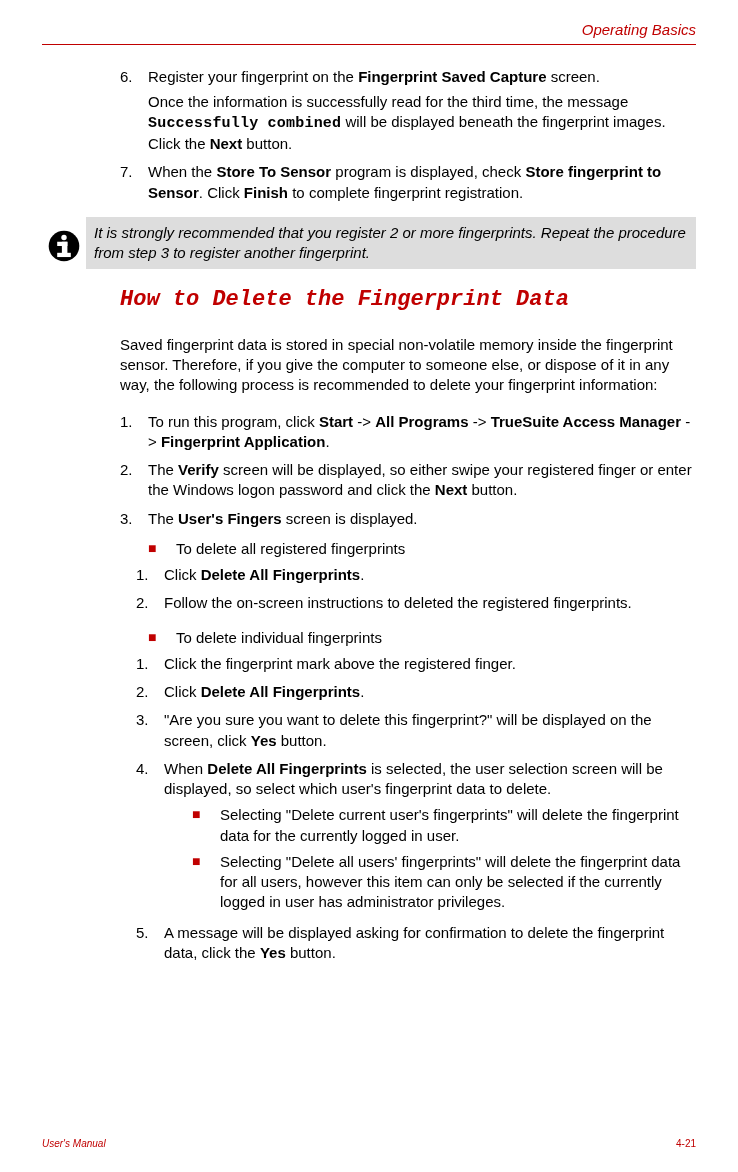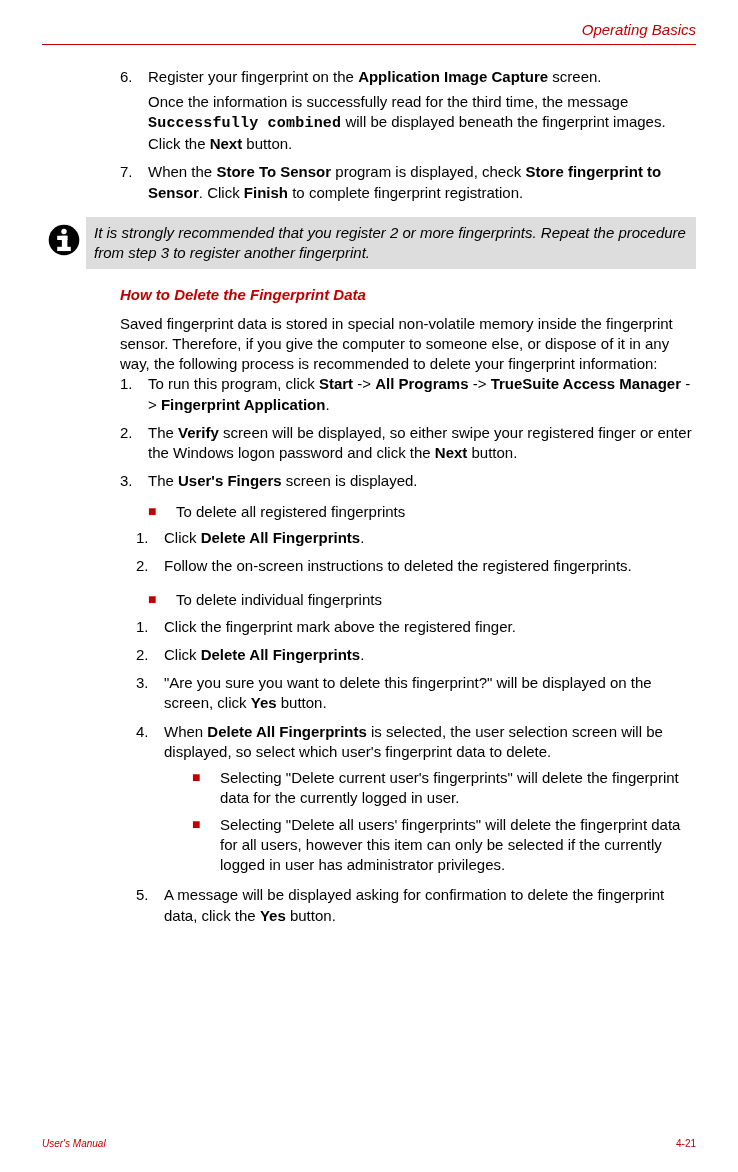--- a/index.html
+++ b/index.html
@@ -45,21 +45,21 @@
   }
   .ol-body p { margin-bottom: 4px; }
   .mono {
     font-family: "Courier New", Courier, monospace;
     font-weight: bold;
     letter-spacing: 0.2px;
   }
   .bold { font-weight: bold; }
   .note-box {
     display: flex;
-    align-items: flex-start;
+    align-items: center;
     margin: 10px 0 16px -78px;
     margin-left: -78px;
   }
   .note-icon {
     width: 44px;
     flex-shrink: 0;
     display: flex;
     justify-content: center;
     padding-top: 6px;
   }
@@ -67,24 +67,25 @@
     flex: 1;
     background: #ddd;
     font-style: italic;
     padding: 6px 8px 6px 8px;
     font-size: 15px;
   }
   .section-heading {
     color: #c00000;
     font-style: italic;
     font-weight: bold;
-    font-size: 15px;
-    margin: 12px 0 8px 0;
-  }
-  .para { margin-bottom: 0; }
+    font-size: 22px;
+    margin: 12px 0 20px 0;
+    font-family: Liberation Mono, monospace;
+  }
+  .para { margin-bottom: 16px; }
   .bullet-item {
     display: flex;
     margin: 6px 0 6px 0;
   }
   .bullet-mark {
     color: #c00000;
     min-width: 28px;
     flex-shrink: 0;
     font-size: 14px;
     line-height: 1.3;
@@ -123,21 +124,21 @@
 <div class="page">
   <div class="header">Operating Basics</div>
   <hr class="header-rule">
 
   <div class="content">
 
     <div class="ol-item">
       <div class="ol-num">6.</div>
       <div class="ol-body">
         <p>
-          <span>Register your fingerprint on the </span><span class="bold">Application Image Capture</span><span> screen.</span>
+          <span>Register your fingerprint on the </span><span class="bold">Fingerprint Saved Capture</span><span> screen.</span>
         </p>
         <p>
           <span>Once the information is successfully read for the third time, the message </span><span class="mono">Successfully combined</span><span> will be displayed beneath the fingerprint images. Click the </span><span class="bold">Next</span><span> button.</span>
         </p>
       </div>
     </div>
 
     <div class="ol-item">
       <div class="ol-num">7.</div>
       <div class="ol-body">

